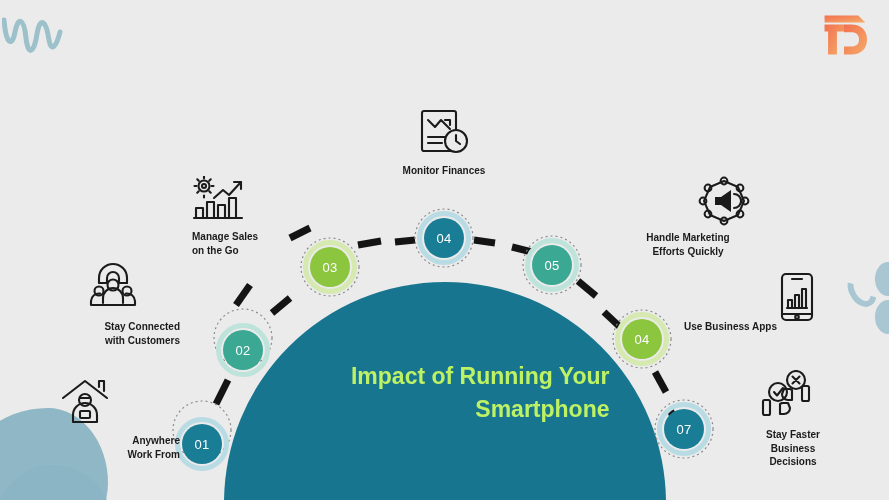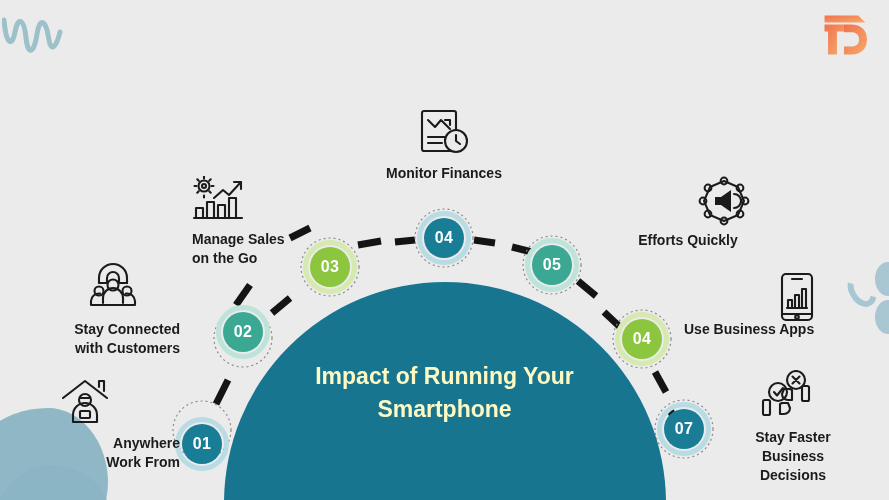--- a/index.html
+++ b/index.html
@@ -31,43 +31,43 @@
   #logo { position:absolute; right:18px; top:12px; width:54px; height:46px; }
 
   
   #hub {
     position:absolute; left:50%; top:282px; transform:translateX(-50%);
     width:442px; height:442px; border-radius:50%;
     background:#17758f;
     display:flex; align-items:flex-start; justify-content:center;
   }
   #hub-title {
-    margin-top:78px; width:330px; text-align:center;
-    color:#fef9c3; font-size:23px; font-weight:bold; line-height:1.42;
+    margin-top:78px; width:330px; text-align:right;
+    color:#bef264; font-size:23px; font-weight:bold; line-height:1.42;
   }
 
   
   #arc { position:absolute; left:0; top:0; width:889px; height:500px; }
 
   
   .node { position:absolute; width:54px; height:54px; transform:translate(-50%,-50%); }
   .node .halo {
     position:absolute; inset:0; border-radius:50%;
     border:5px solid var(--lite);
   }
   .node .disc {
     position:absolute; inset:7px; border-radius:50%;
     background:var(--main);
     display:flex; align-items:center; justify-content:center;
-    color:#fff; font-size:16px; font-weight:bold; letter-spacing:.3px;
+    color:#fff; font-size:13px; font-weight:normal; letter-spacing:.3px;
   }
 
   
   .label {
-    position:absolute; color:#1b1b1b; font-size:14px;
+    position:absolute; color:#1b1b1b; font-size:10px;
     font-weight:bold; line-height:1.35;
   }
   .label.r { text-align:right; }
   .label.l { text-align:left; }
   .label.c { text-align:center; }
 
   
   .icon { position:absolute; }
 </style>
 </head>
@@ -147,21 +147,21 @@
       <path d="M22 20 h10"></path>
       <path d="M15 44 v-7 a12 12 0 0 1 24 0 v7 z"></path>
       <rect x="22" y="33" width="10" height="7" rx="1"></rect>
     </g>
   </svg>
   <div class="label r" style="left:20px; top:434px; width:160px;">
     <div>Anywhere</div>
     <div>Work From</div>
   </div>
 
-  <div class="node" style="left:243px; top:332px; --main:#3aa893; --lite:#bde3da;">
+  <div class="node" style="left:243px; top:350px; --main:#3aa893; --lite:#bde3da;">
     <div class="halo"></div>
     <div class="disc">02</div>
   </div>
   <svg class="icon" style="left:86px; top:262px;" width="54" height="48" viewBox="0 0 54 48">
     <g fill="none" stroke="#1b1b1b" stroke-width="2.1" stroke-linecap="round" stroke-linejoin="round">
       <path d="M13 21 v-5 a14 14 0 0 1 28 0 v5"></path>
       <path d="M13 21 h8 v-5 a6 6 0 0 1 12 0 v5 h8"></path>
       <circle cx="27" cy="23" r="5.5"></circle>
       <path d="M17 41 v-5 a10 10 0 0 1 20 0 v5"></path>
       <circle cx="13" cy="29" r="4.5"></circle>
@@ -231,20 +231,21 @@
         <circle cx="42" cy="38" r="3.4"></circle>
       <circle cx="26" cy="45" r="3.4"></circle>
         <circle cx="10" cy="38" r="3.4"></circle>
       <circle cx="5" cy="25" r="3.4"></circle>
         <circle cx="10" cy="12" r="3.4"></circle>
       <path d="M17 21 h6 l10-7 v22 l-10-7 h-6 z" fill="#1b1b1b" stroke="none"></path>
       <path d="M36 18 a7 7 0 0 1 0 14"></path>
     </g>
   </svg>
   <div class="label c" style="left:600px; top:231px; width:176px;">
+    <div>Handle Marketing</div>
     <div>Efforts Quickly</div>
   </div>
 
   <div class="node" style="left:642px; top:339px; --main:#8cc63f; --lite:#d6e9b0;">
     <div class="halo"></div>
     <div class="disc">04</div>
   </div>
   <svg class="icon" style="left:776px; top:272px;" width="42" height="50" viewBox="0 0 42 50">
     <g fill="none" stroke="#1b1b1b" stroke-width="2.1" stroke-linecap="round" stroke-linejoin="round">
       <rect x="6" y="2" width="30" height="46" rx="4"></rect>

